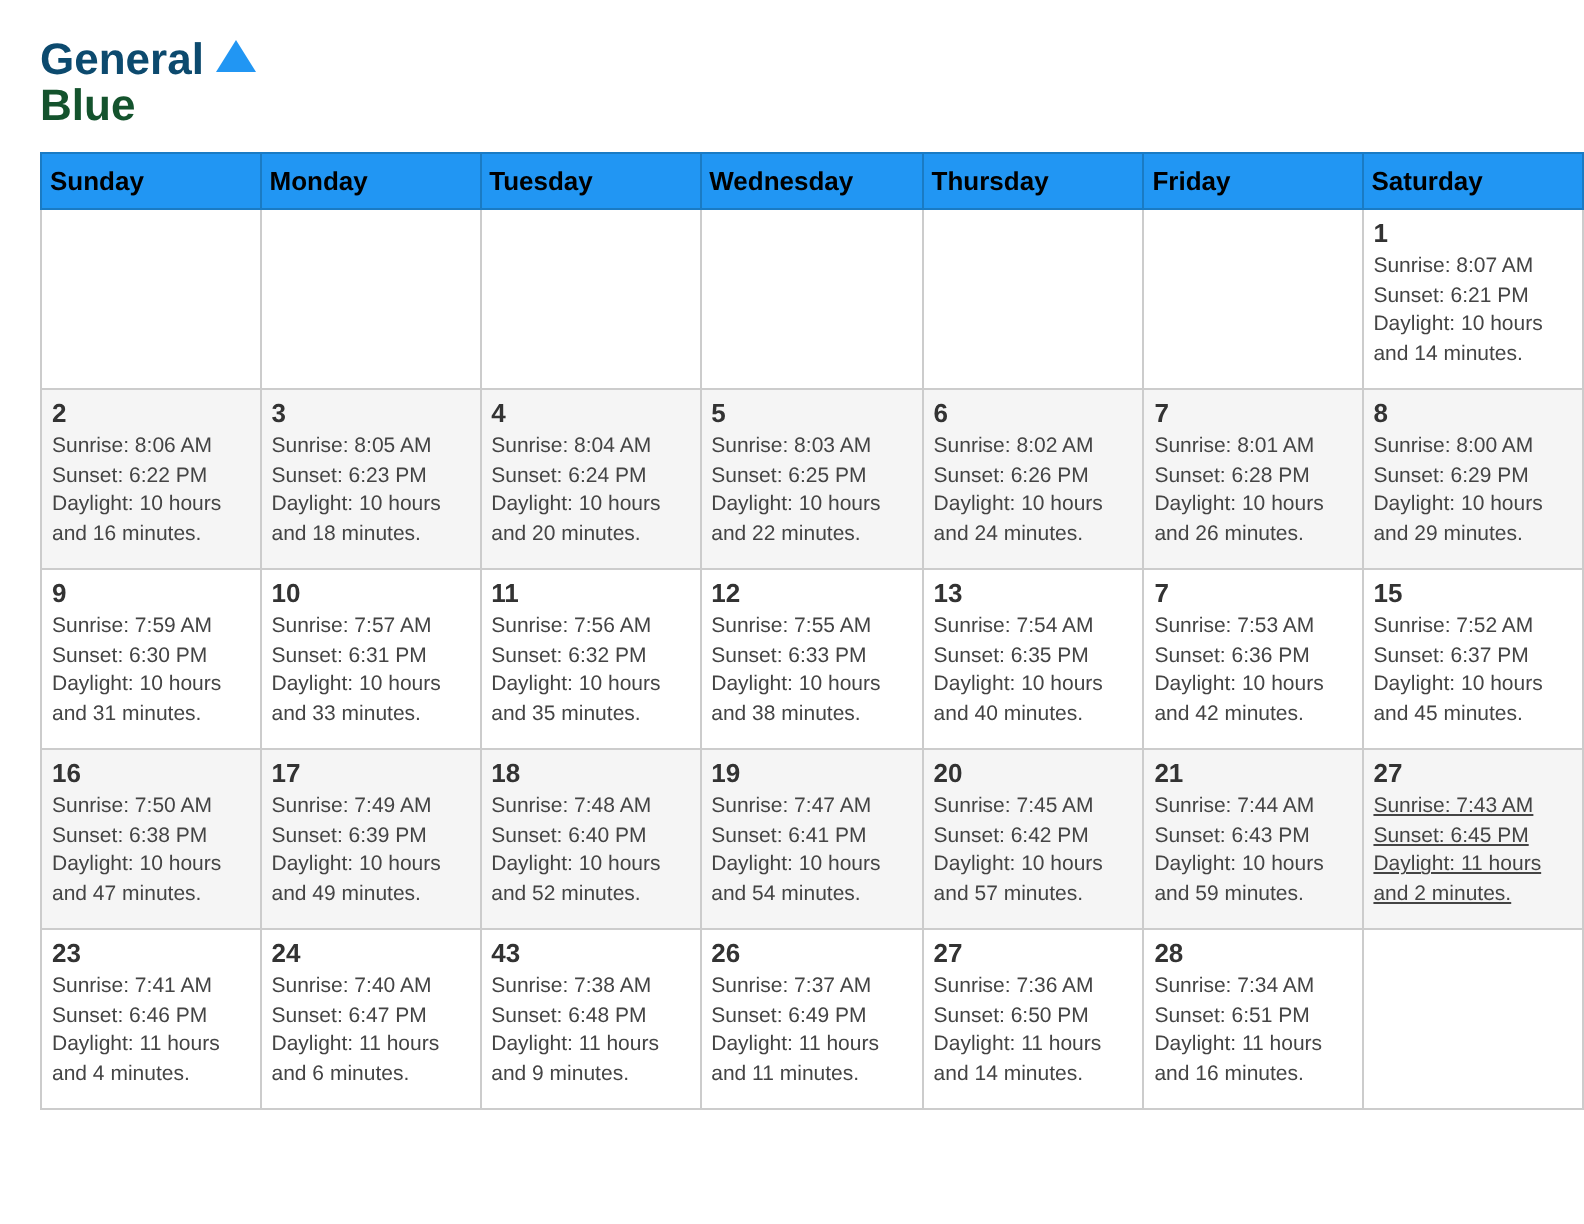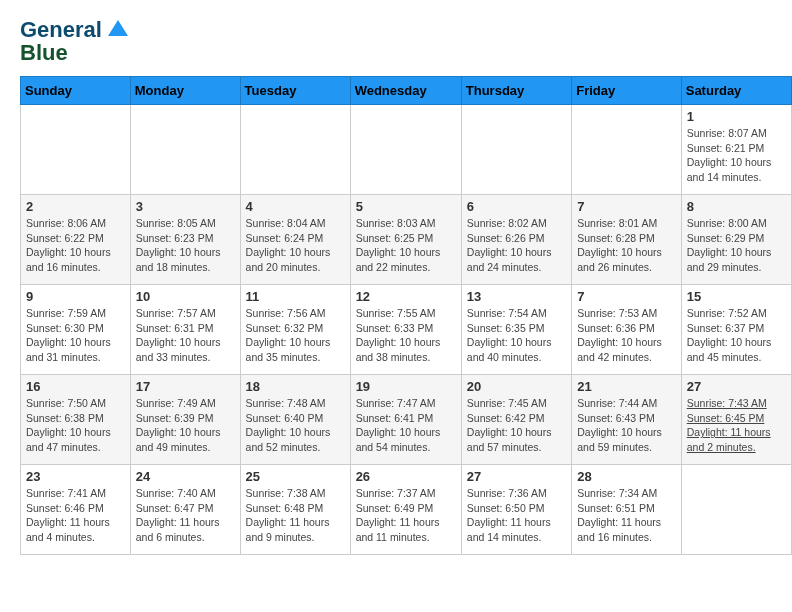--- a/index.html
+++ b/index.html
@@ -268,21 +268,21 @@
 and 4 minutes.</div>
           </td>
           <td>
             <span class="day-num">24</span>
             <div class="day-info" style="white-space: pre-line;">Sunrise: 7:40 AM
 Sunset: 6:47 PM
 Daylight: 11 hours
 and 6 minutes.</div>
           </td>
           <td>
-            <span class="day-num">25</span>
+            <span class="day-num">43</span>
             <div class="day-info" style="white-space: pre-line;">Sunrise: 7:38 AM
 Sunset: 6:48 PM
 Daylight: 11 hours
 and 9 minutes.</div>
           </td>
           <td>
             <span class="day-num">26</span>
             <div class="day-info" style="white-space: pre-line;">Sunrise: 7:37 AM
 Sunset: 6:49 PM
 Daylight: 11 hours

